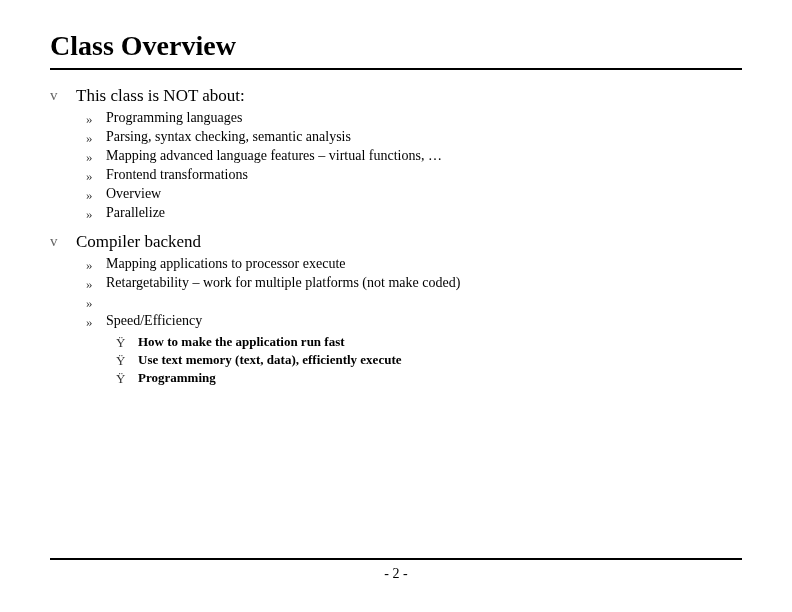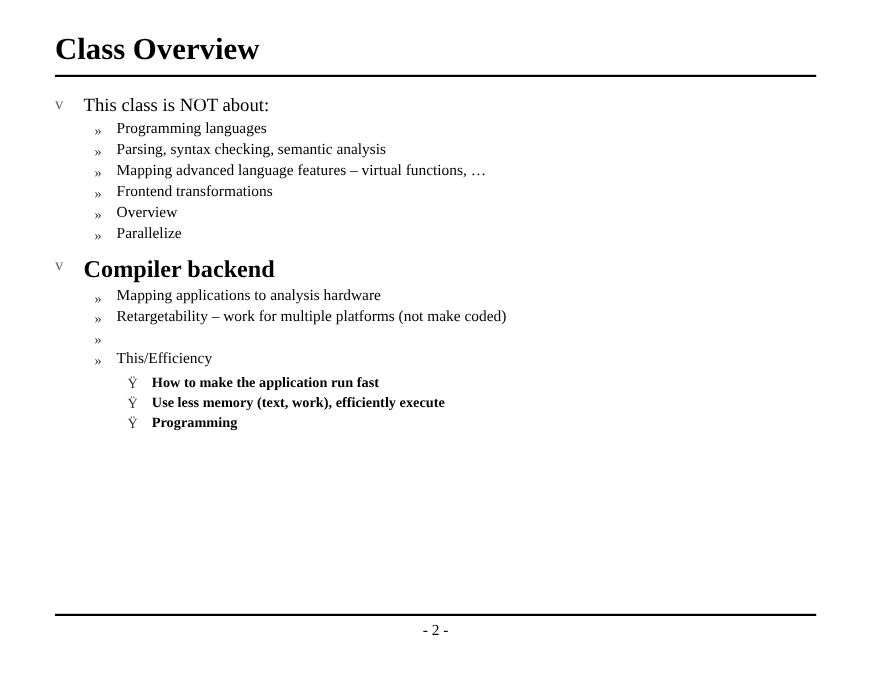--- a/index.html
+++ b/index.html
@@ -117,22 +117,22 @@
       margin-top: 1px;
       color: #333;
     }
 
     .sub-sub-text {
       font-size: 13px;
       font-weight: bold;
     }
 
     .compiler-backend-title {
-      font-size: 22px;
-      font-weight: bold;
+      font-size: 17px;
+      font-weight: normal;
     }
 
     .footer-rule {
       border: none;
       border-top: 2.5px solid #000000;
       margin-top: auto;
       margin-bottom: 6px;
     }
 
     .footer {
@@ -183,42 +183,42 @@
     </div>
 
     <div class="bullet-section">
       <div class="bullet-row">
         <span class="bullet-diamond">v</span>
         <span class="compiler-backend-title">Compiler backend</span>
       </div>
       <div class="sub-list">
         <div class="sub-row">
           <span class="sub-bullet">»</span>
-          <span class="sub-text">Mapping applications to analysis hardware</span>
+          <span class="sub-text">Mapping applications to processor execute</span>
         </div>
         <div class="sub-row">
           <span class="sub-bullet">»</span>
           <span class="sub-text">Retargetability – work for multiple platforms (not make coded)</span>
         </div>
         <div class="sub-row">
           <span class="sub-bullet">»</span>
         </div>
         <div class="sub-row">
           <span class="sub-bullet">»</span>
-          <span class="sub-text">This/Efficiency</span>
+          <span class="sub-text">Speed/Efficiency</span>
         </div>
 
         <div class="sub-sub-list">
           <div class="sub-sub-row">
             <span class="sub-sub-bullet">Ÿ</span>
             <span class="sub-sub-text">How to make the application run fast</span>
           </div>
           <div class="sub-sub-row">
             <span class="sub-sub-bullet">Ÿ</span>
-            <span class="sub-sub-text">Use less memory (text, work), efficiently execute</span>
+            <span class="sub-sub-text">Use text memory (text, data), efficiently execute</span>
           </div>
           <div class="sub-sub-row">
             <span class="sub-sub-bullet">Ÿ</span>
             <span class="sub-sub-text">Programming</span>
           </div>
         </div>
       </div>
     </div>
 
   </div>

